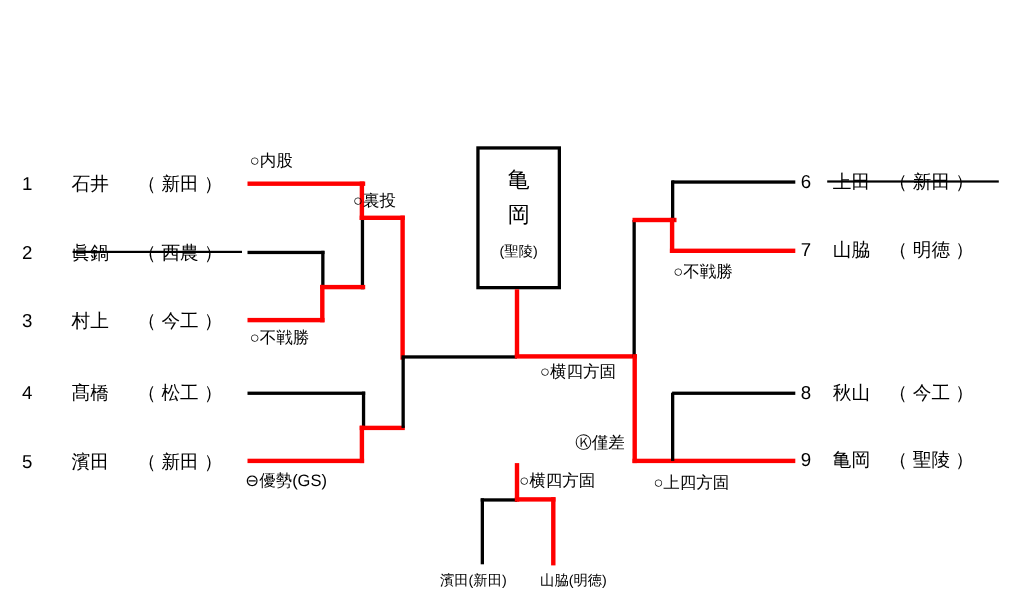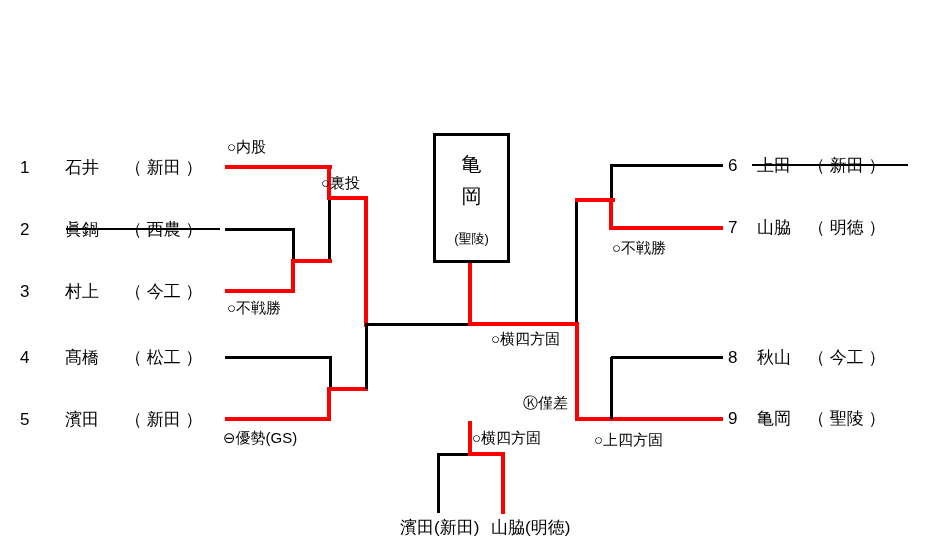--- a/index.html
+++ b/index.html
@@ -15,30 +15,30 @@
   }
   .champ-box{
     position:absolute;left:433px;top:133px;width:77px;height:130px;
     border:3px solid #000;box-sizing:border-box;
     display:flex;flex-direction:column;align-items:center;justify-content:space-between;
   }
   .champ-name{
     width:22px;margin-top:12px;font-size:20px;line-height:1.6;
     word-break:break-all;text-align:center;font-weight:500;
   }
-  .champ-school{font-size:13px;margin-bottom:12px;white-space:nowrap;}
+  .champ-school{font-size:13px;margin-bottom:22px;white-space:nowrap;}
   .seg{position:absolute;}
   .row{position:absolute;height:22px;font-size:17px;line-height:22px;white-space:nowrap;font-weight:500;}
   .row .seed{position:absolute;left:0;top:0;}
   .row.left .pname{position:absolute;left:45px;top:0;}
   .row.left .school{position:absolute;left:105px;top:0;}
   .row.right .pname{position:absolute;left:29px;top:0;}
   .row.right .school{position:absolute;left:80px;top:0;}
   .anno{position:absolute;font-size:15px;line-height:19px;white-space:nowrap;font-weight:500;}
-  .tp-label{position:absolute;font-size:17px;line-height:17px;white-space:nowrap;font-weight:500;}
+  .tp-label{position:absolute;font-size:13px;line-height:17px;white-space:nowrap;font-weight:500;}
 </style>
 </head>
 <body>
 
 <div id="canvas">
 
   <div class="champ-box">
     <div class="champ-name">亀岡</div>
     <div class="champ-school">(聖陵)</div>
   </div>

